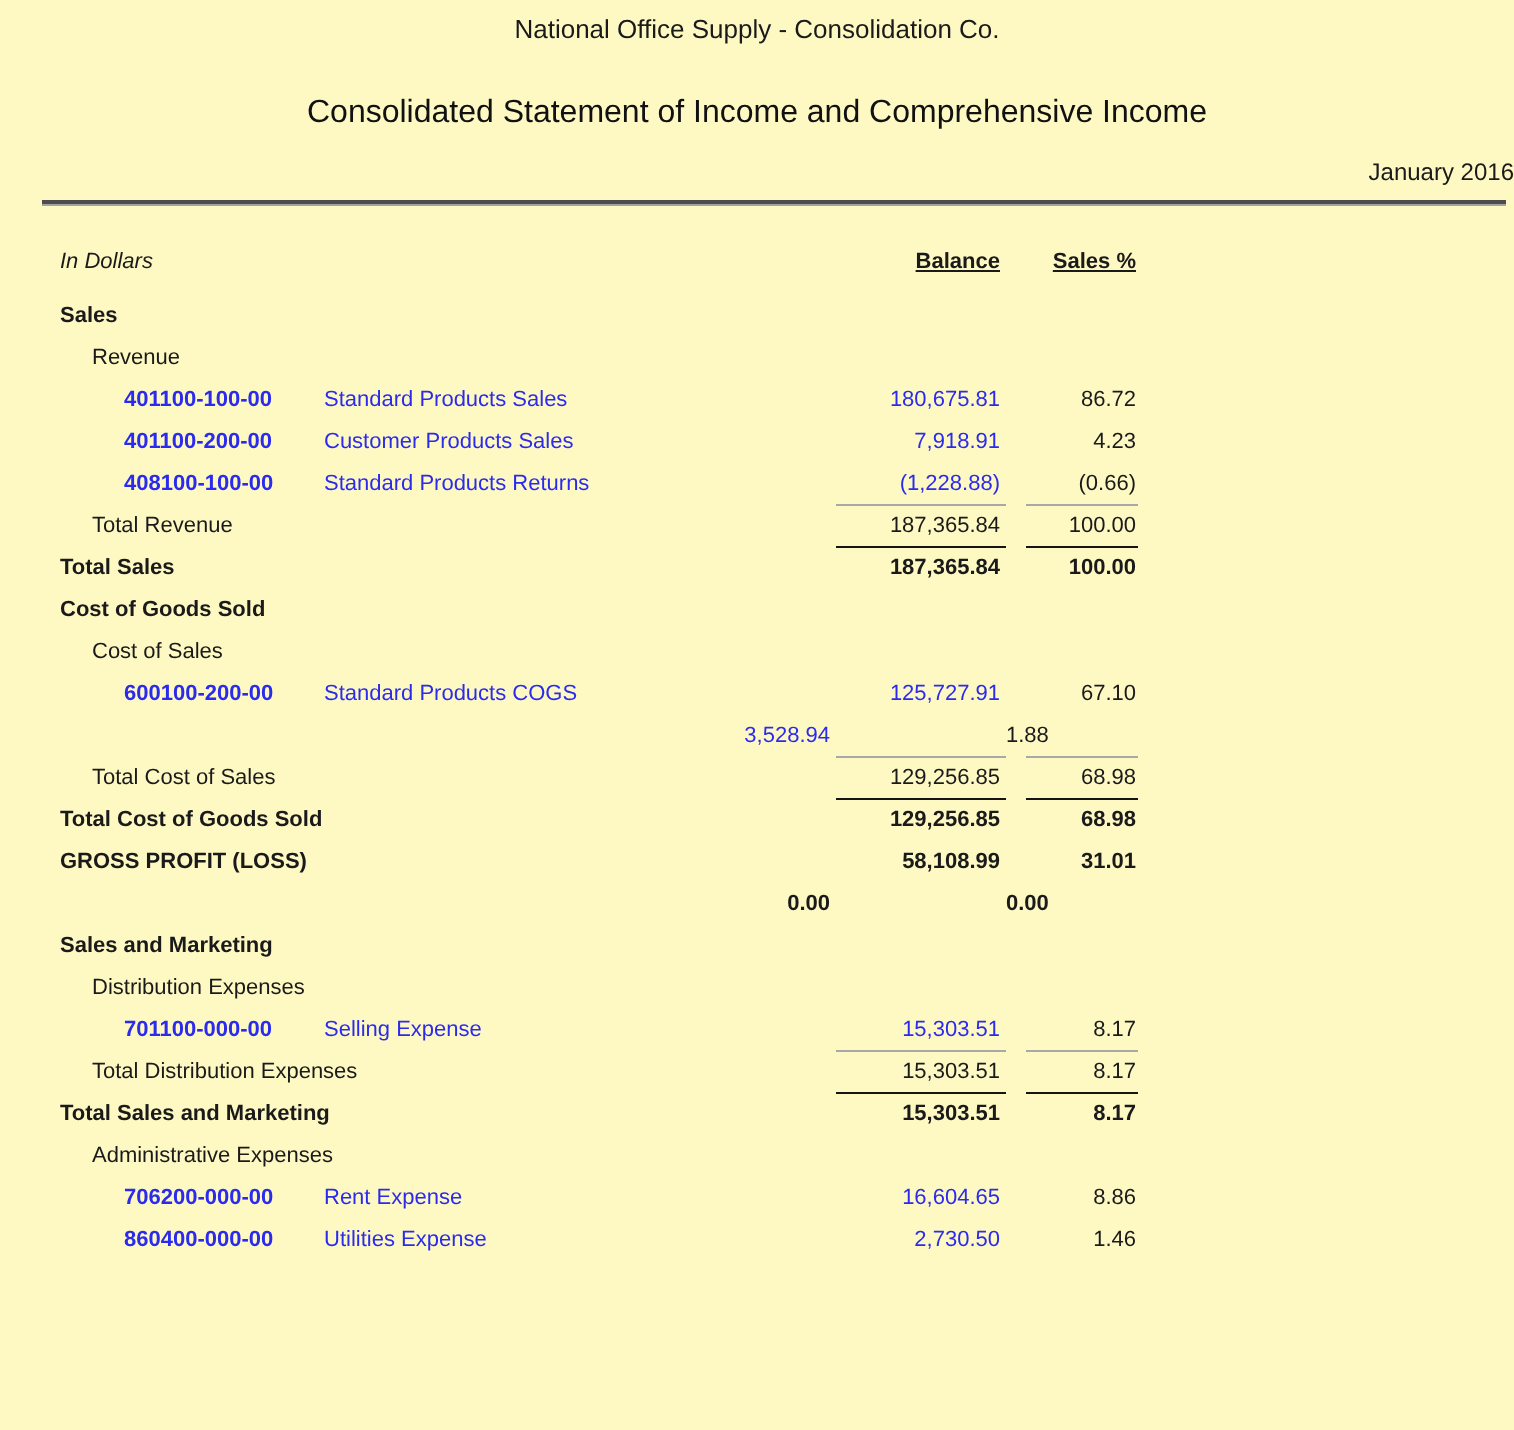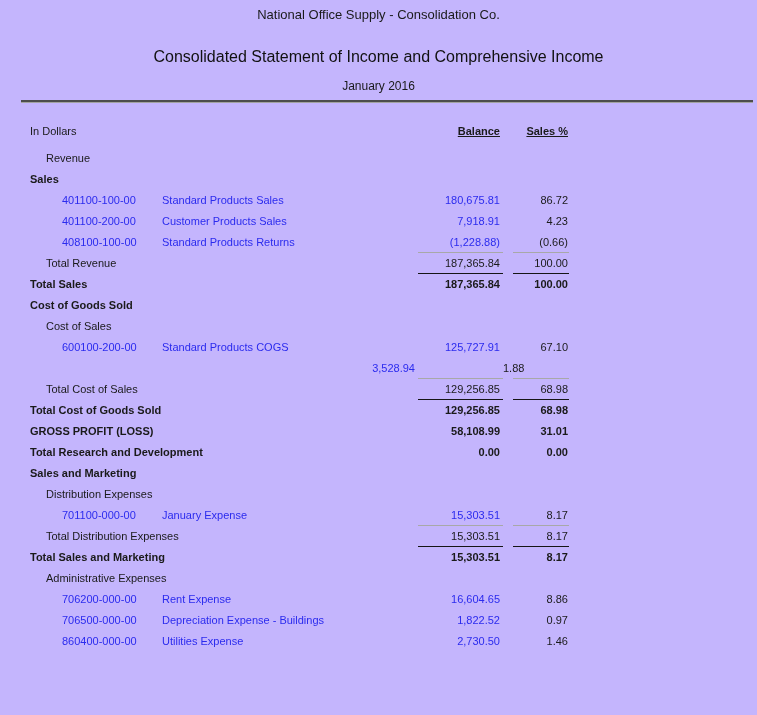--- a/index.html
+++ b/index.html
@@ -2,56 +2,56 @@
 <html style="--link-blue: #2b2bee;"><head>
 <meta charset="utf-8">
 <style>
   * { margin:0; padding:0; box-sizing:border-box; }
   html,body { background:#ffffff; }
   body {
     width:757px; height:715px; overflow:hidden;
     font-family:"Liberation Sans","DejaVu Sans",sans-serif;
     color:#1a1a1a;
   }
-  .page { width:757px; height:715px; overflow:hidden; background:#c4b5fd; }
+  .page { width:757px; height:715px; overflow:hidden; background:#fef9c3; }
 
   .company { text-align:center; font-size:13px; padding-top:7px; }
   .title {
     text-align:center; font-size:16px; font-weight:400; line-height:35px;
     max-width:680px; margin:17px auto 0 auto; color:#111;
   }
-  .period { text-align:center; font-size:12px; margin-top:5px; }
+  .period { text-align:right; font-size:12px; margin-top:5px; }
 
   .rule {
     margin:7px 4px 0 21px; height:3px;
     border-top:2px solid #4d4d4d; border-bottom:1px solid #a3a3a3;
   }
 
   .content { padding-left:30px; }
 
   .row {
     display:grid; grid-template-columns:388px 85px 10px 56px;
     height:21px; line-height:21px; font-size:11px; align-items:end;
   }
   .row > div { line-height:20px; }
 
   .ptd-row { margin-top:5px; }
   .ptd-row .ptd { grid-column:2 / 5; text-align:right; font-weight:bold; font-size:11.5px; padding-right:1px; }
 
   .header-row { margin-top:17px; }
-  .currency { }
+  .currency { font-style:italic; }
   .col-head { font-weight:bold; text-decoration:underline; }
   .c-bal { text-align:right; padding-right:3px; }
   .c-pct { text-align:right; padding-right:1px; }
 
   #rows { margin-top:6px; }
 
   .subsection .c-label, .subtotal .c-label { padding-left:16px; }
   .account .c-label { padding-left:32px; }
-  .acct { display:inline-block; width:100px; }
+  .acct { display:inline-block; width:100px;font-weight:bold; }
   .section .lbl, .total .lbl, .total-noline .lbl { font-weight:bold; }
   .total .c-bal, .total .c-pct,
   .total-noline .c-bal, .total-noline .c-pct { font-weight:bold; }
   .subtotal .c-bal, .subtotal .c-pct { border-top:1px solid #a8a8a8; }
   .total .c-bal, .total .c-pct { border-top:1px solid #151515; }
   .link { color:var(--link-blue,#2b2bee); cursor:pointer; }
 </style>
 </head>
 <body>
 
@@ -64,28 +64,28 @@
   <div class="content">
 
     <div class="row header-row">
       <div class="c-label currency">In Dollars</div>
       <div class="c-bal"><span class="col-head">Balance</span></div>
       <div class="c-gap"></div>
       <div class="c-pct"><span class="col-head">Sales %</span></div>
     </div>
 
     <div id="rows">
-        <div class="row subsection">
-          <div class="c-label"><span class="lbl">Revenue</span></div>
-          <div class="c-bal"></div>
-          <div class="c-gap"></div>
-          <div class="c-pct"></div>
-        </div>
         <div class="row section">
           <div class="c-label"><span class="lbl">Sales</span></div>
+          <div class="c-bal"></div>
+          <div class="c-gap"></div>
+          <div class="c-pct"></div>
+        </div>
+        <div class="row subsection">
+          <div class="c-label"><span class="lbl">Revenue</span></div>
           <div class="c-bal"></div>
           <div class="c-gap"></div>
           <div class="c-pct"></div>
         </div>
         <div class="row account">
           <div class="c-label"><span class="acct link">401100-100-00</span><span class="desc link">Standard Products Sales</span></div>
           <div class="c-bal"><span class="link">180,675.81</span></div>
           <div class="c-gap"></div>
           <div class="c-pct"><span>86.72</span></div>
         </div>
@@ -148,39 +148,38 @@
           <div class="c-gap"></div>
           <div class="c-pct"><span>68.98</span></div>
         </div>
         <div class="row total-noline">
           <div class="c-label"><span class="lbl">GROSS PROFIT (LOSS)</span></div>
           <div class="c-bal"><span>58,108.99</span></div>
           <div class="c-gap"></div>
           <div class="c-pct"><span>31.01</span></div>
         </div>
         <div class="row total-noline">
-          <div class="c-label"><span class="lbl">Total Research and Development</span></div>
           <div class="c-bal"><span>0.00</span></div>
           <div class="c-gap"></div>
           <div class="c-pct"><span>0.00</span></div>
         </div>
         <div class="row section">
           <div class="c-label"><span class="lbl">Sales and Marketing</span></div>
           <div class="c-bal"></div>
           <div class="c-gap"></div>
           <div class="c-pct"></div>
         </div>
         <div class="row subsection">
           <div class="c-label"><span class="lbl">Distribution Expenses</span></div>
           <div class="c-bal"></div>
           <div class="c-gap"></div>
           <div class="c-pct"></div>
         </div>
         <div class="row account">
-          <div class="c-label"><span class="acct link">701100-000-00</span><span class="desc link">January Expense</span></div>
+          <div class="c-label"><span class="acct link">701100-000-00</span><span class="desc link">Selling Expense</span></div>
           <div class="c-bal"><span class="link">15,303.51</span></div>
           <div class="c-gap"></div>
           <div class="c-pct"><span>8.17</span></div>
         </div>
         <div class="row subtotal">
           <div class="c-label"><span class="lbl">Total Distribution Expenses</span></div>
           <div class="c-bal"><span>15,303.51</span></div>
           <div class="c-gap"></div>
           <div class="c-pct"><span>8.17</span></div>
         </div>
@@ -196,26 +195,20 @@
           <div class="c-gap"></div>
           <div class="c-pct"></div>
         </div>
         <div class="row account">
           <div class="c-label"><span class="acct link">706200-000-00</span><span class="desc link">Rent Expense</span></div>
           <div class="c-bal"><span class="link">16,604.65</span></div>
           <div class="c-gap"></div>
           <div class="c-pct"><span>8.86</span></div>
         </div>
         <div class="row account">
-          <div class="c-label"><span class="acct link">706500-000-00</span><span class="desc link">Depreciation Expense - Buildings</span></div>
-          <div class="c-bal"><span class="link">1,822.52</span></div>
-          <div class="c-gap"></div>
-          <div class="c-pct"><span>0.97</span></div>
-        </div>
-        <div class="row account">
           <div class="c-label"><span class="acct link">860400-000-00</span><span class="desc link">Utilities Expense</span></div>
           <div class="c-bal"><span class="link">2,730.50</span></div>
           <div class="c-gap"></div>
           <div class="c-pct"><span>1.46</span></div>
         </div>
       </div>
   </div>
 </div>
 
 </body></html>

